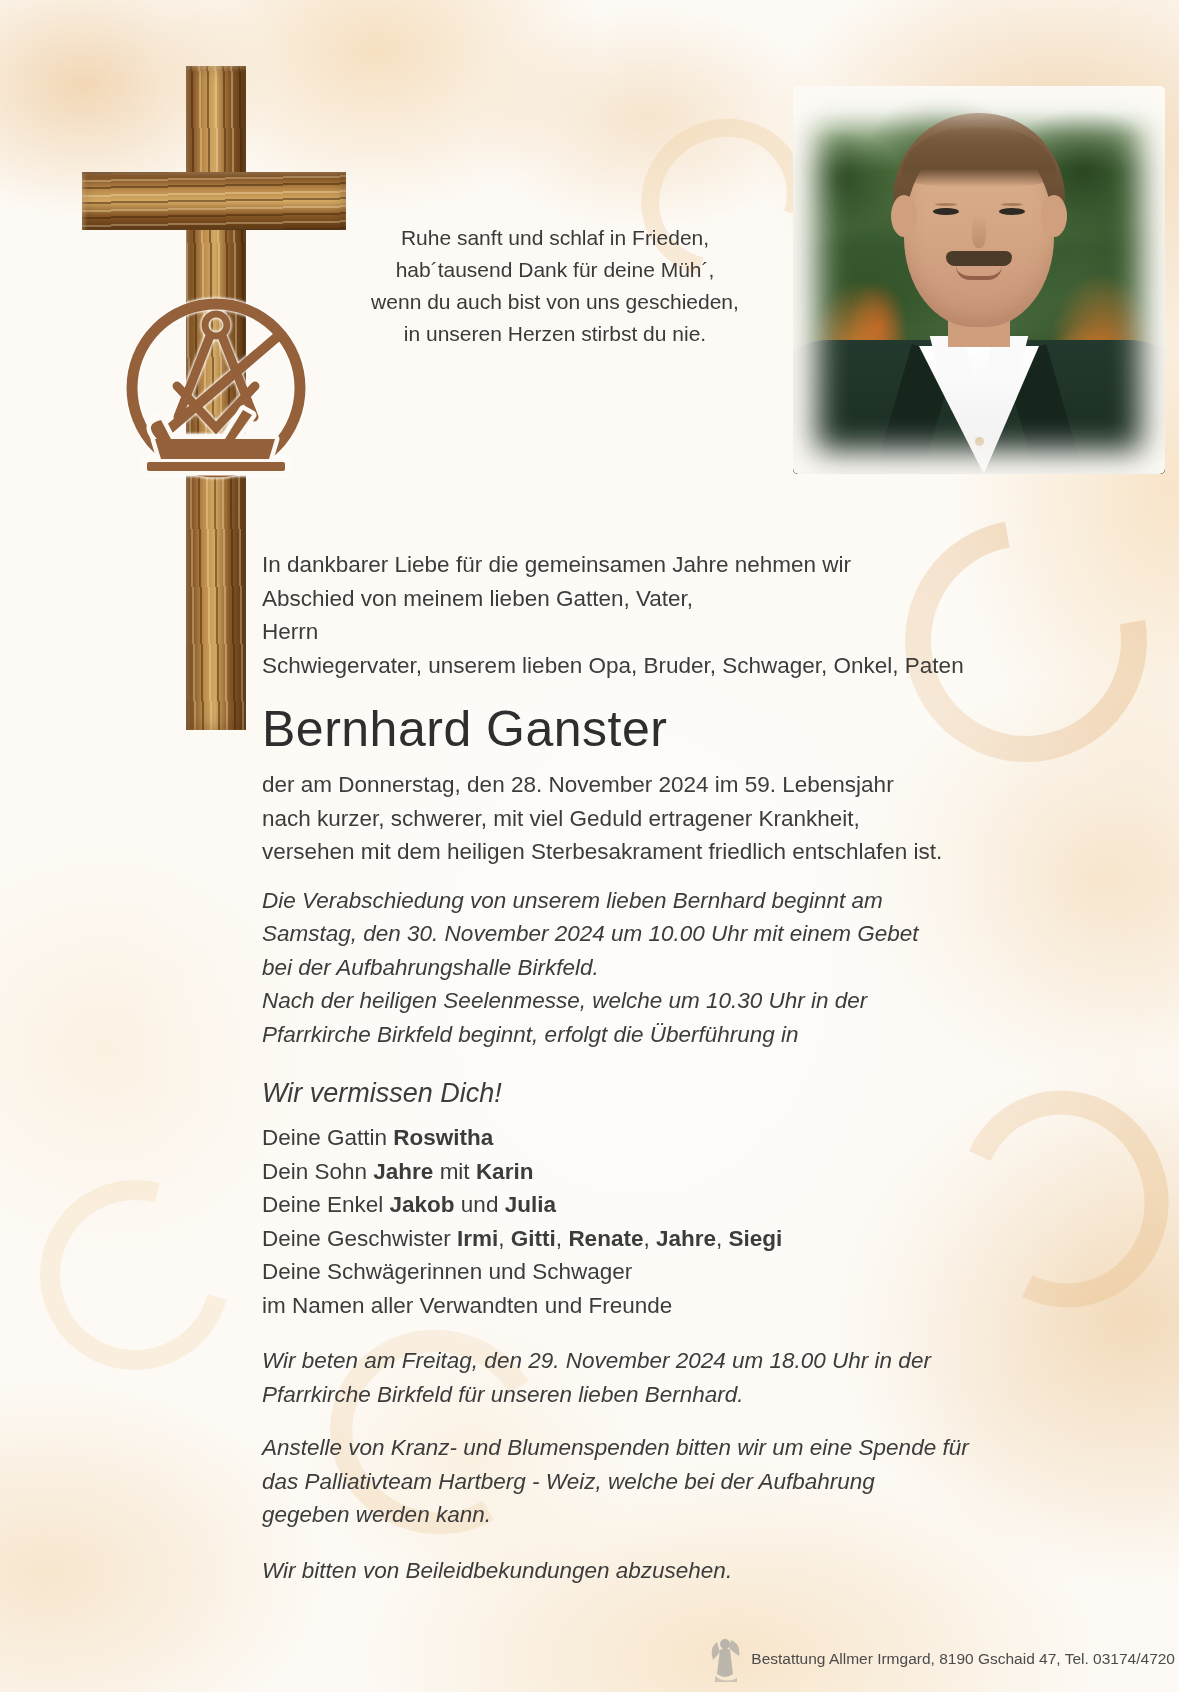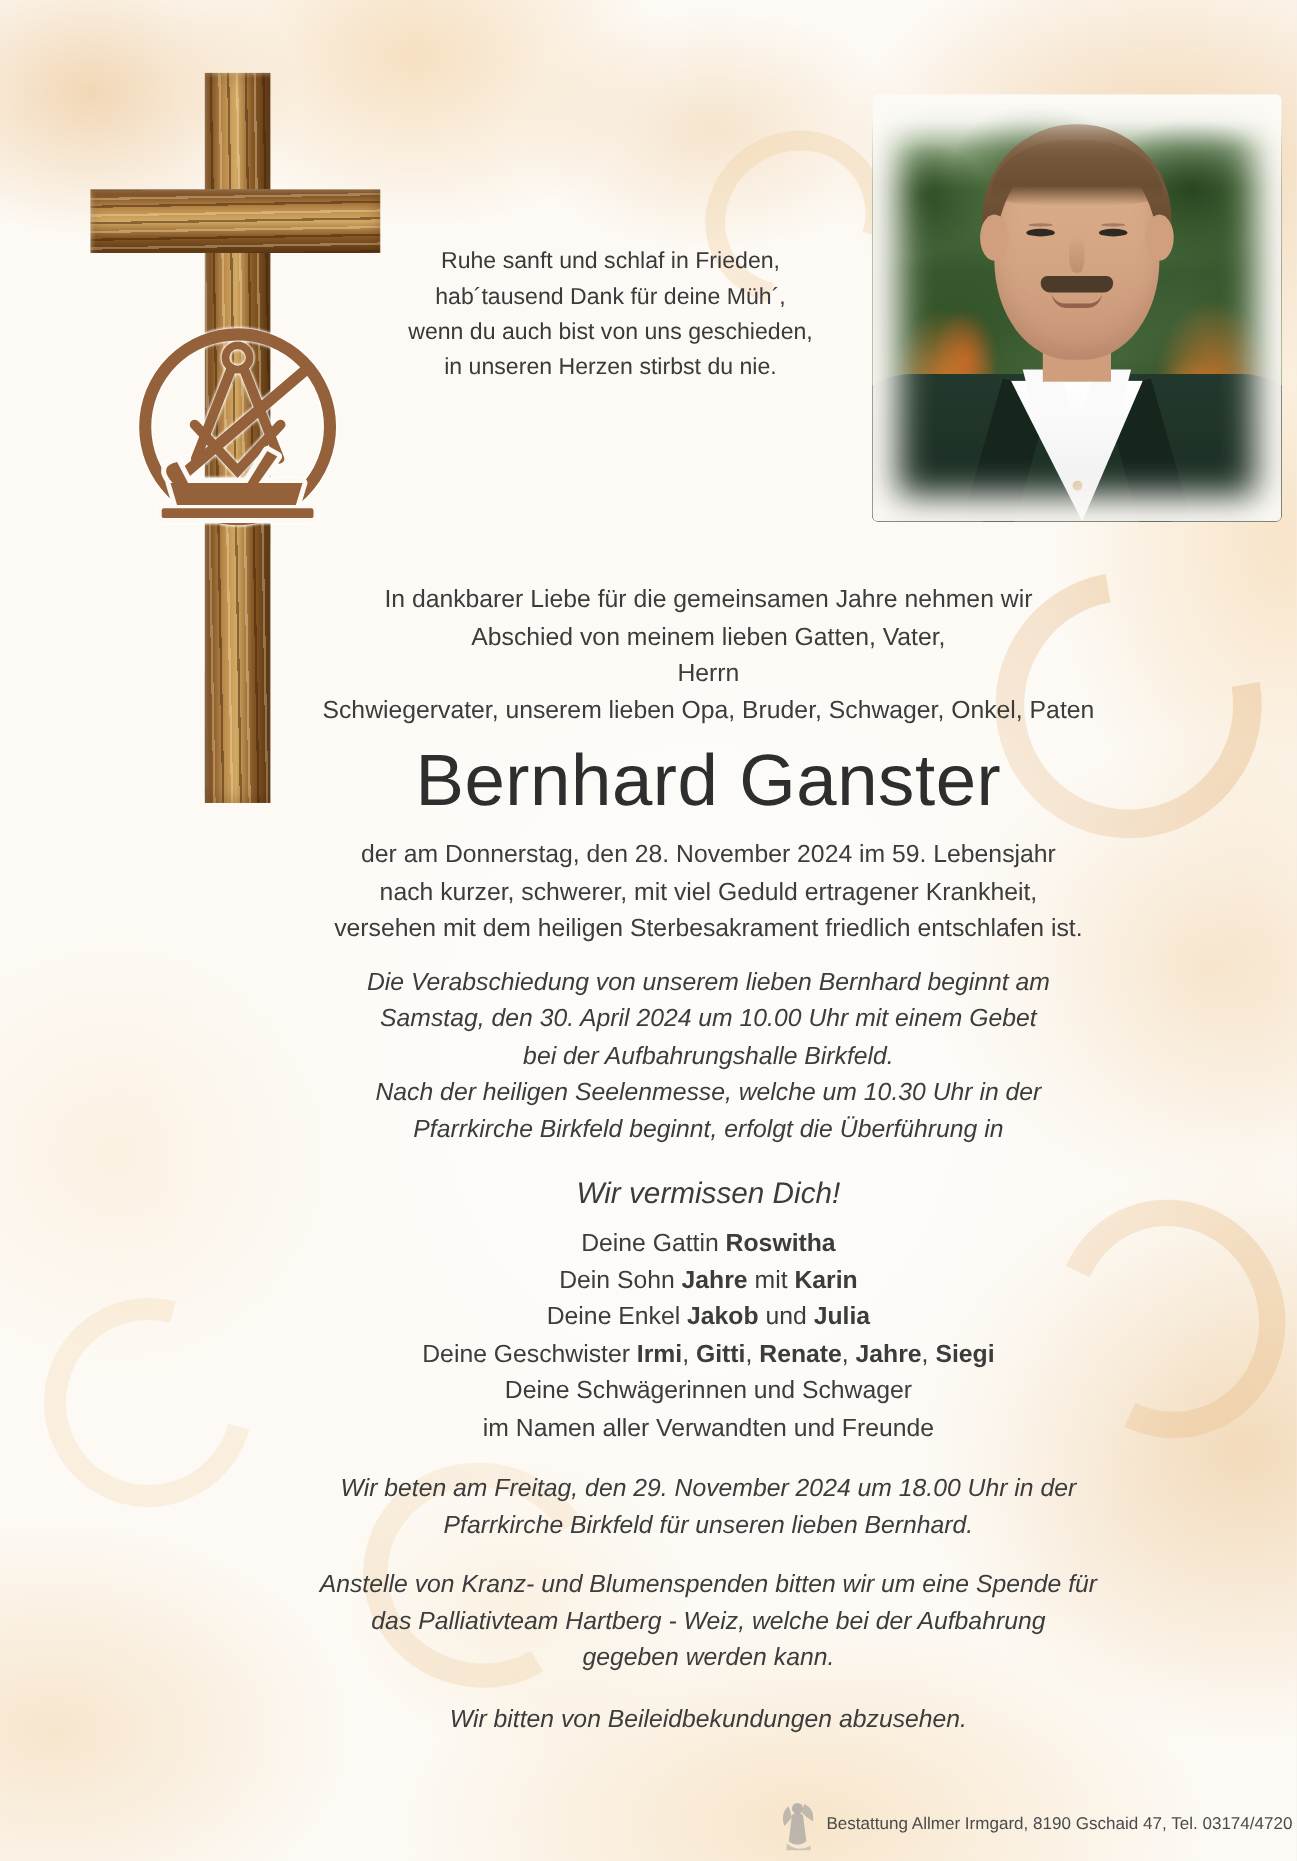--- a/index.html
+++ b/index.html
@@ -113,23 +113,23 @@
   .lapel-l,.lapel-r{position:absolute;bottom:-4px;width:46px;height:130px;background:#16261d;}
   .lapel-l{left:calc(50% - 86px);transform:rotate(16deg);}
   .lapel-r{left:calc(50% + 40px);transform:rotate(-16deg);}
   .button{position:absolute;left:calc(50% - 4px);bottom:28px;width:9px;height:9px;border-radius:50%;background:#d8c49d;}
   .feather{position:absolute;inset:0;border-radius:5px;pointer-events:none;
     box-shadow:inset 0 0 30px 24px #fdfaf6;}
 
   
   .poem{position:absolute;left:330px;top:222px;width:450px;text-align:center;
     font-size:21px;line-height:32px;color:#3a3a3a;}
-  .main{position:absolute;left:262px;top:528px;width:764px;text-align:center;}
+  .main{position:absolute;left:262px;top:548px;width:764px;}
   .line{font-size:22.5px;line-height:33.5px;}
-  .name{font-size:66px;font-weight:400;color:#2e2e2e;letter-spacing:.5px;margin:12px 0 16px;line-height:70px;}
+  .name{font-size:50px;font-weight:400;color:#2e2e2e;letter-spacing:.5px;margin:12px 0 4px;line-height:70px;}
   .para{margin-top:15px;font-style:italic;}
   .quote{font-style:italic;font-size:27px;line-height:36px;margin:24px 0 10px;}
   .fam .b{font-weight:700;}
   .footer{position:absolute;right:4px;bottom:8px;display:flex;align-items:center;gap:8px;}
   .footer-text{font-size:15.5px;color:#4b4b4b;}
   .angel{width:36px;height:50px;opacity:.75;filter:blur(.5px);}
 </style>
 </head>
 <body>
 
@@ -218,21 +218,21 @@
     <div class="name">Bernhard Ganster</div>
 
     <div>
       <div class="line">der am Donnerstag, den 28. November 2024 im 59. Lebensjahr</div>
       <div class="line">nach kurzer, schwerer, mit viel Geduld ertragener Krankheit,</div>
       <div class="line">versehen mit dem heiligen Sterbesakrament friedlich entschlafen ist.</div>
     </div>
 
     <div class="para">
       <div class="line">Die Verabschiedung von unserem lieben Bernhard beginnt am</div>
-      <div class="line">Samstag, den 30. April 2024 um 10.00 Uhr mit einem Gebet</div>
+      <div class="line">Samstag, den 30. November 2024 um 10.00 Uhr mit einem Gebet</div>
       <div class="line">bei der Aufbahrungshalle Birkfeld.</div>
       <div class="line">Nach der heiligen Seelenmesse, welche um 10.30 Uhr in der</div>
       <div class="line">Pfarrkirche Birkfeld beginnt, erfolgt die Überführung in</div>
     </div>
 
     <div class="quote">Wir vermissen Dich!</div>
 
     <div class="fam">
       <div class="line"><span>Deine Gattin </span><span class="b">Roswitha</span></div>
       <div class="line"><span>Dein Sohn </span><span class="b">Jahre</span><span> mit </span><span class="b">Karin</span></div>

